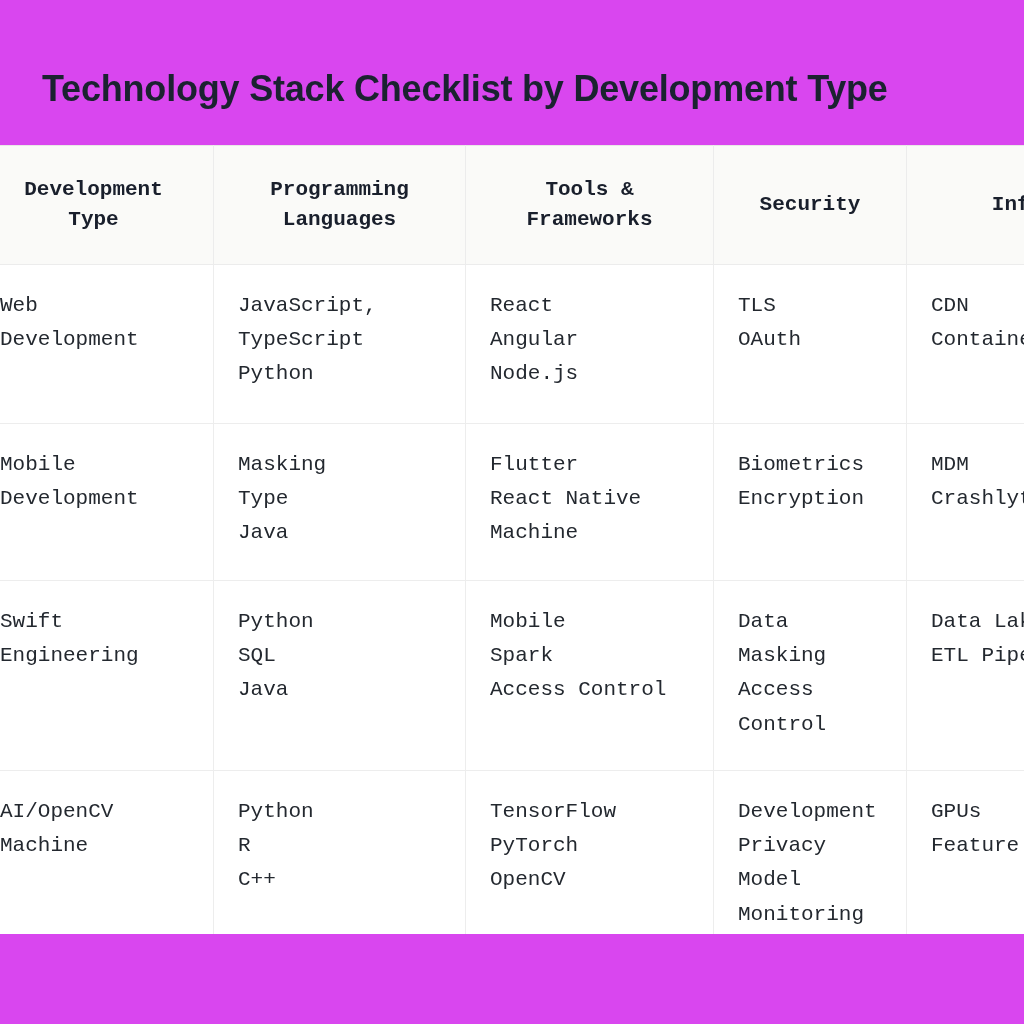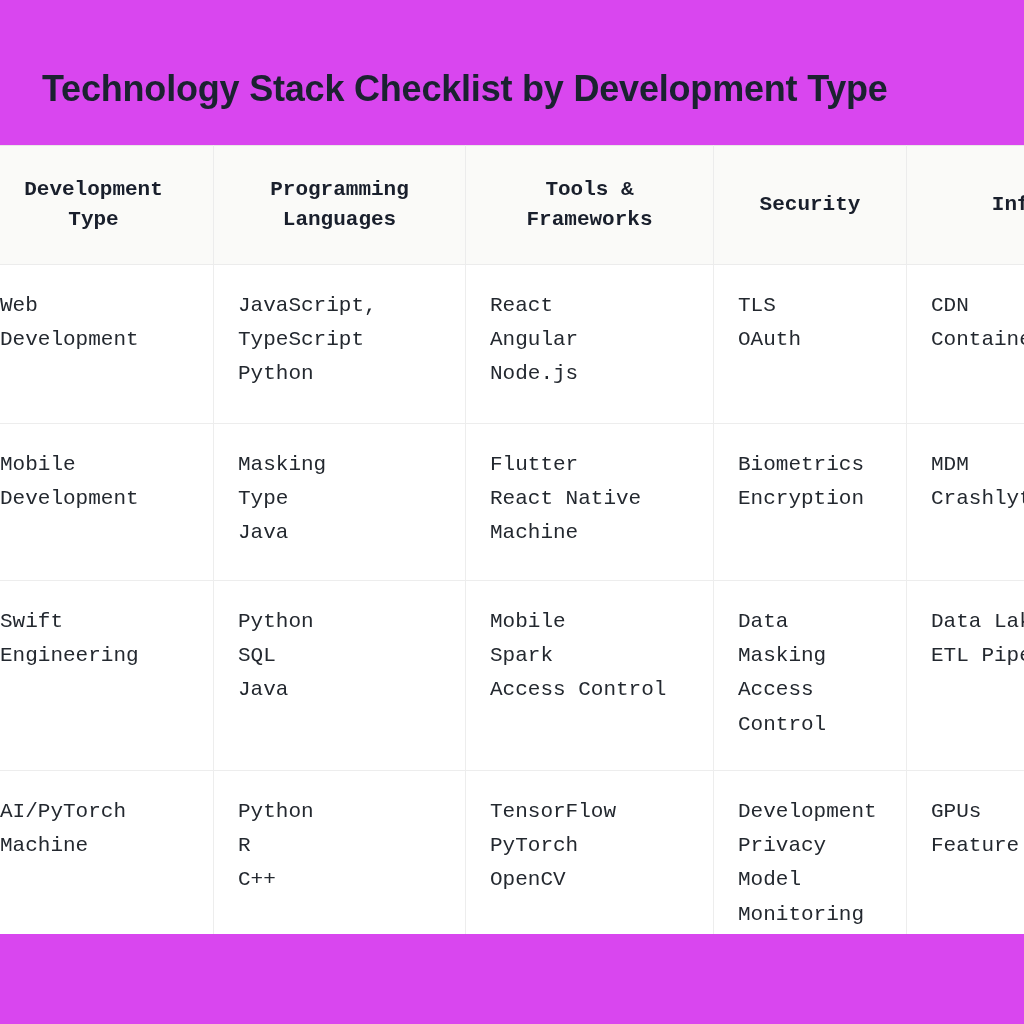--- a/index.html
+++ b/index.html
@@ -232,21 +232,21 @@
               <span class="cell-line wrap">Access Control</span>
             </td>
             <td>
               <span class="cell-line">Data Lake</span>
               <span class="cell-line">ETL Pipelines</span>
             </td>
           </tr>
 
           <tr class="r4">
             <td class="col-dev">
-              <span class="cell-line">AI/PyTorch</span>
+              <span class="cell-line">AI/OpenCV</span>
               <span class="cell-line">Machine</span>
             </td>
             <td>
               <span class="cell-line">Python</span>
               <span class="cell-line">R</span>
               <span class="cell-line">C++</span>
             </td>
             <td>
               <span class="cell-line">TensorFlow</span>
               <span class="cell-line">PyTorch</span>

